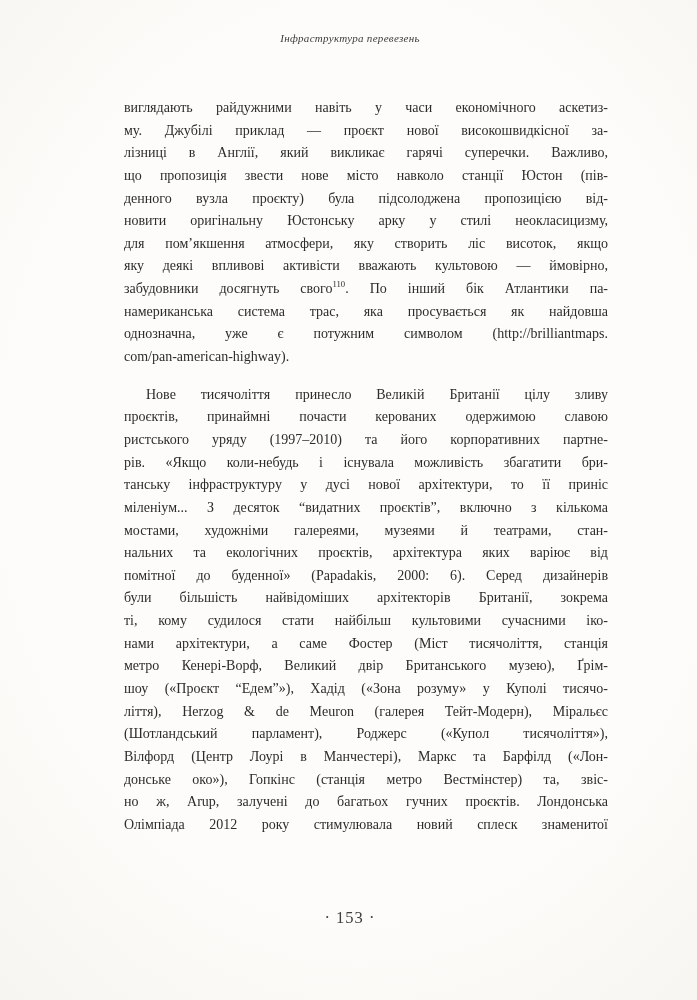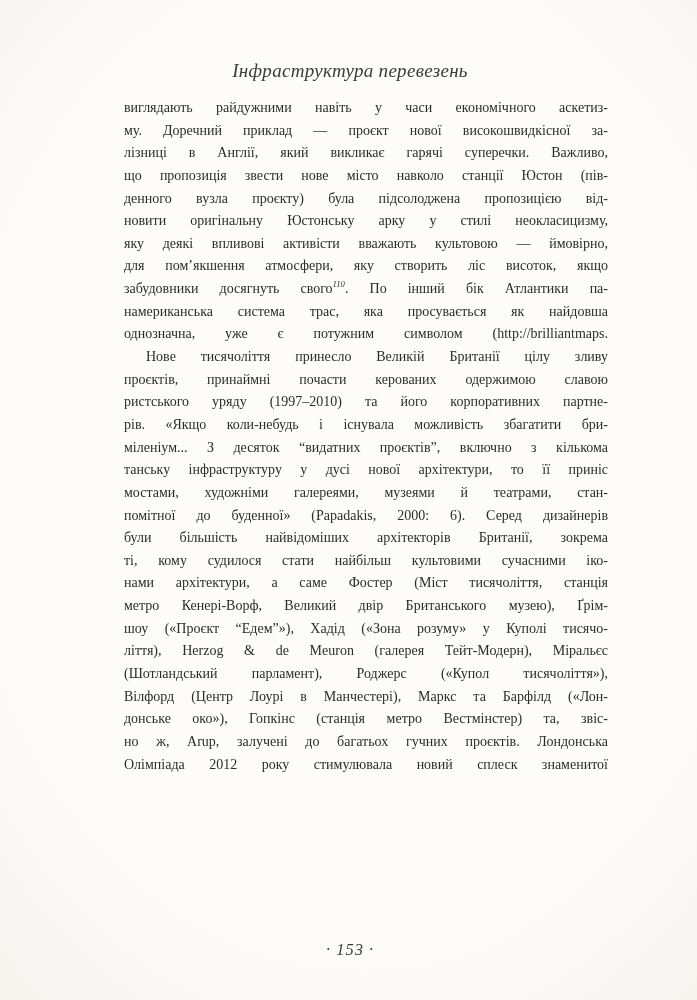--- a/index.html
+++ b/index.html
@@ -15,26 +15,26 @@
     font-family: "Liberation Serif", "DejaVu Serif", serif;
     color: #2e2c29;
   }
   .page {
     position: absolute;
     inset: 0;
     background: radial-gradient(ellipse 90% 80% at 52% 46%, #fdfcfa 55%, #f6f4ef 92%, #efede7 100%);
   }
   .running-header {
     position: absolute;
-    top: 60px;
+    top: 32px;
     left: 108px;
     width: 484px;
     text-align: center;
     font-style: italic;
-    font-size: 19px;
+    font-size: 11px;
     letter-spacing: 0.3px;
     color: #3d3b37;
   }
   .text-block {
     position: absolute;
     top: 97px;
     left: 124px;
     width: 484px;
     font-size: 14px;
     line-height: 22.65px;
@@ -42,68 +42,69 @@
   .line {
     text-align: justify;
     text-align-last: justify;
     white-space: normal;
     max-height: 22.65px;
     overflow: hidden;
     hyphens: none;
   }
   .line.indent {
     text-indent: 22px;
+    margin-top: 15px;
   }
   .line.para-end {
     text-align-last: left;
   }
   .line sup {
     font-size: 0.62em;
     line-height: 0;
     vertical-align: 6px;
     letter-spacing: 0;
-    font-style: italic;
   }
   .page-number {
     position: absolute;
-    top: 940px;
+    top: 908px;
     left: 108px;
     width: 484px;
     text-align: center;
-    font-style: italic;
     font-size: 16.5px;
     letter-spacing: 1px;
     color: #403e3a;
   }
 </style>
 </head>
 <body>
 
 <div class="page">
   <div class="running-header">Інфраструктура перевезень</div>
 
   <div class="text-block">
       <div class="line">виглядають райдужними навіть у часи економічного аскетиз-</div>
-      <div class="line">му. Доречний приклад — проєкт нової високошвидкісної за-</div>
+      <div class="line">му. Джубілі приклад — проєкт нової високошвидкісної за-</div>
       <div class="line">лізниці в Англії, який викликає гарячі суперечки. Важливо,</div>
       <div class="line">що пропозиція звести нове місто навколо станції Юстон (пів-</div>
       <div class="line">денного вузла проєкту) була підсолоджена пропозицією від-</div>
       <div class="line">новити оригінальну Юстонську арку у стилі неокласицизму,</div>
+      <div class="line">для пом’якшення атмосфери, яку створить ліс висоток, якщо</div>
       <div class="line">яку деякі впливові активісти вважають культовою — ймовірно,</div>
-      <div class="line">для пом’якшення атмосфери, яку створить ліс висоток, якщо</div>
       <div class="line">забудовники досягнуть свого<sup>110</sup>. По інший бік Атлантики па-</div>
       <div class="line">намериканська система трас, яка просувається як найдовша</div>
       <div class="line">однозначна, уже є потужним символом (http://brilliantmaps.</div>
+      <div class="line para-end">com/pan-american-highway).</div>
       <div class="line indent">Нове тисячоліття принесло Великій Британії цілу зливу</div>
       <div class="line">проєктів, принаймні почасти керованих одержимою славою</div>
       <div class="line">ристського уряду (1997–2010) та його корпоративних партне-</div>
       <div class="line">рів. «Якщо коли-небудь і існувала можливість збагатити бри-</div>
+      <div class="line">танську інфраструктуру у дусі нової архітектури, то її приніс</div>
       <div class="line">міленіум... З десяток “видатних проєктів”, включно з кількома</div>
-      <div class="line">танську інфраструктуру у дусі нової архітектури, то її приніс</div>
       <div class="line">мостами, художніми галереями, музеями й театрами, стан-</div>
+      <div class="line">нальних та екологічних проєктів, архітектура яких варіює від</div>
       <div class="line">помітної до буденної» (Papadakis, 2000: 6). Серед дизайнерів</div>
       <div class="line">були більшість найвідоміших архітекторів Британії, зокрема</div>
       <div class="line">ті, кому судилося стати найбільш культовими сучасними іко-</div>
       <div class="line">нами архітектури, а саме Фостер (Міст тисячоліття, станція</div>
       <div class="line">метро Кенері-Ворф, Великий двір Британського музею), Ґрім-</div>
       <div class="line">шоу («Проєкт “Едем”»), Хадід («Зона розуму» у Куполі тисячо-</div>
       <div class="line">ліття), Herzog &amp; de Meuron (галерея Тейт-Модерн), Міральєс</div>
       <div class="line">(Шотландський парламент), Роджерс («Купол тисячоліття»),</div>
       <div class="line">Вілфорд (Центр Лоурі в Манчестері), Маркс та Барфілд («Лон-</div>
       <div class="line">донське око»), Гопкінс (станція метро Вестмінстер) та, звіс-</div>

